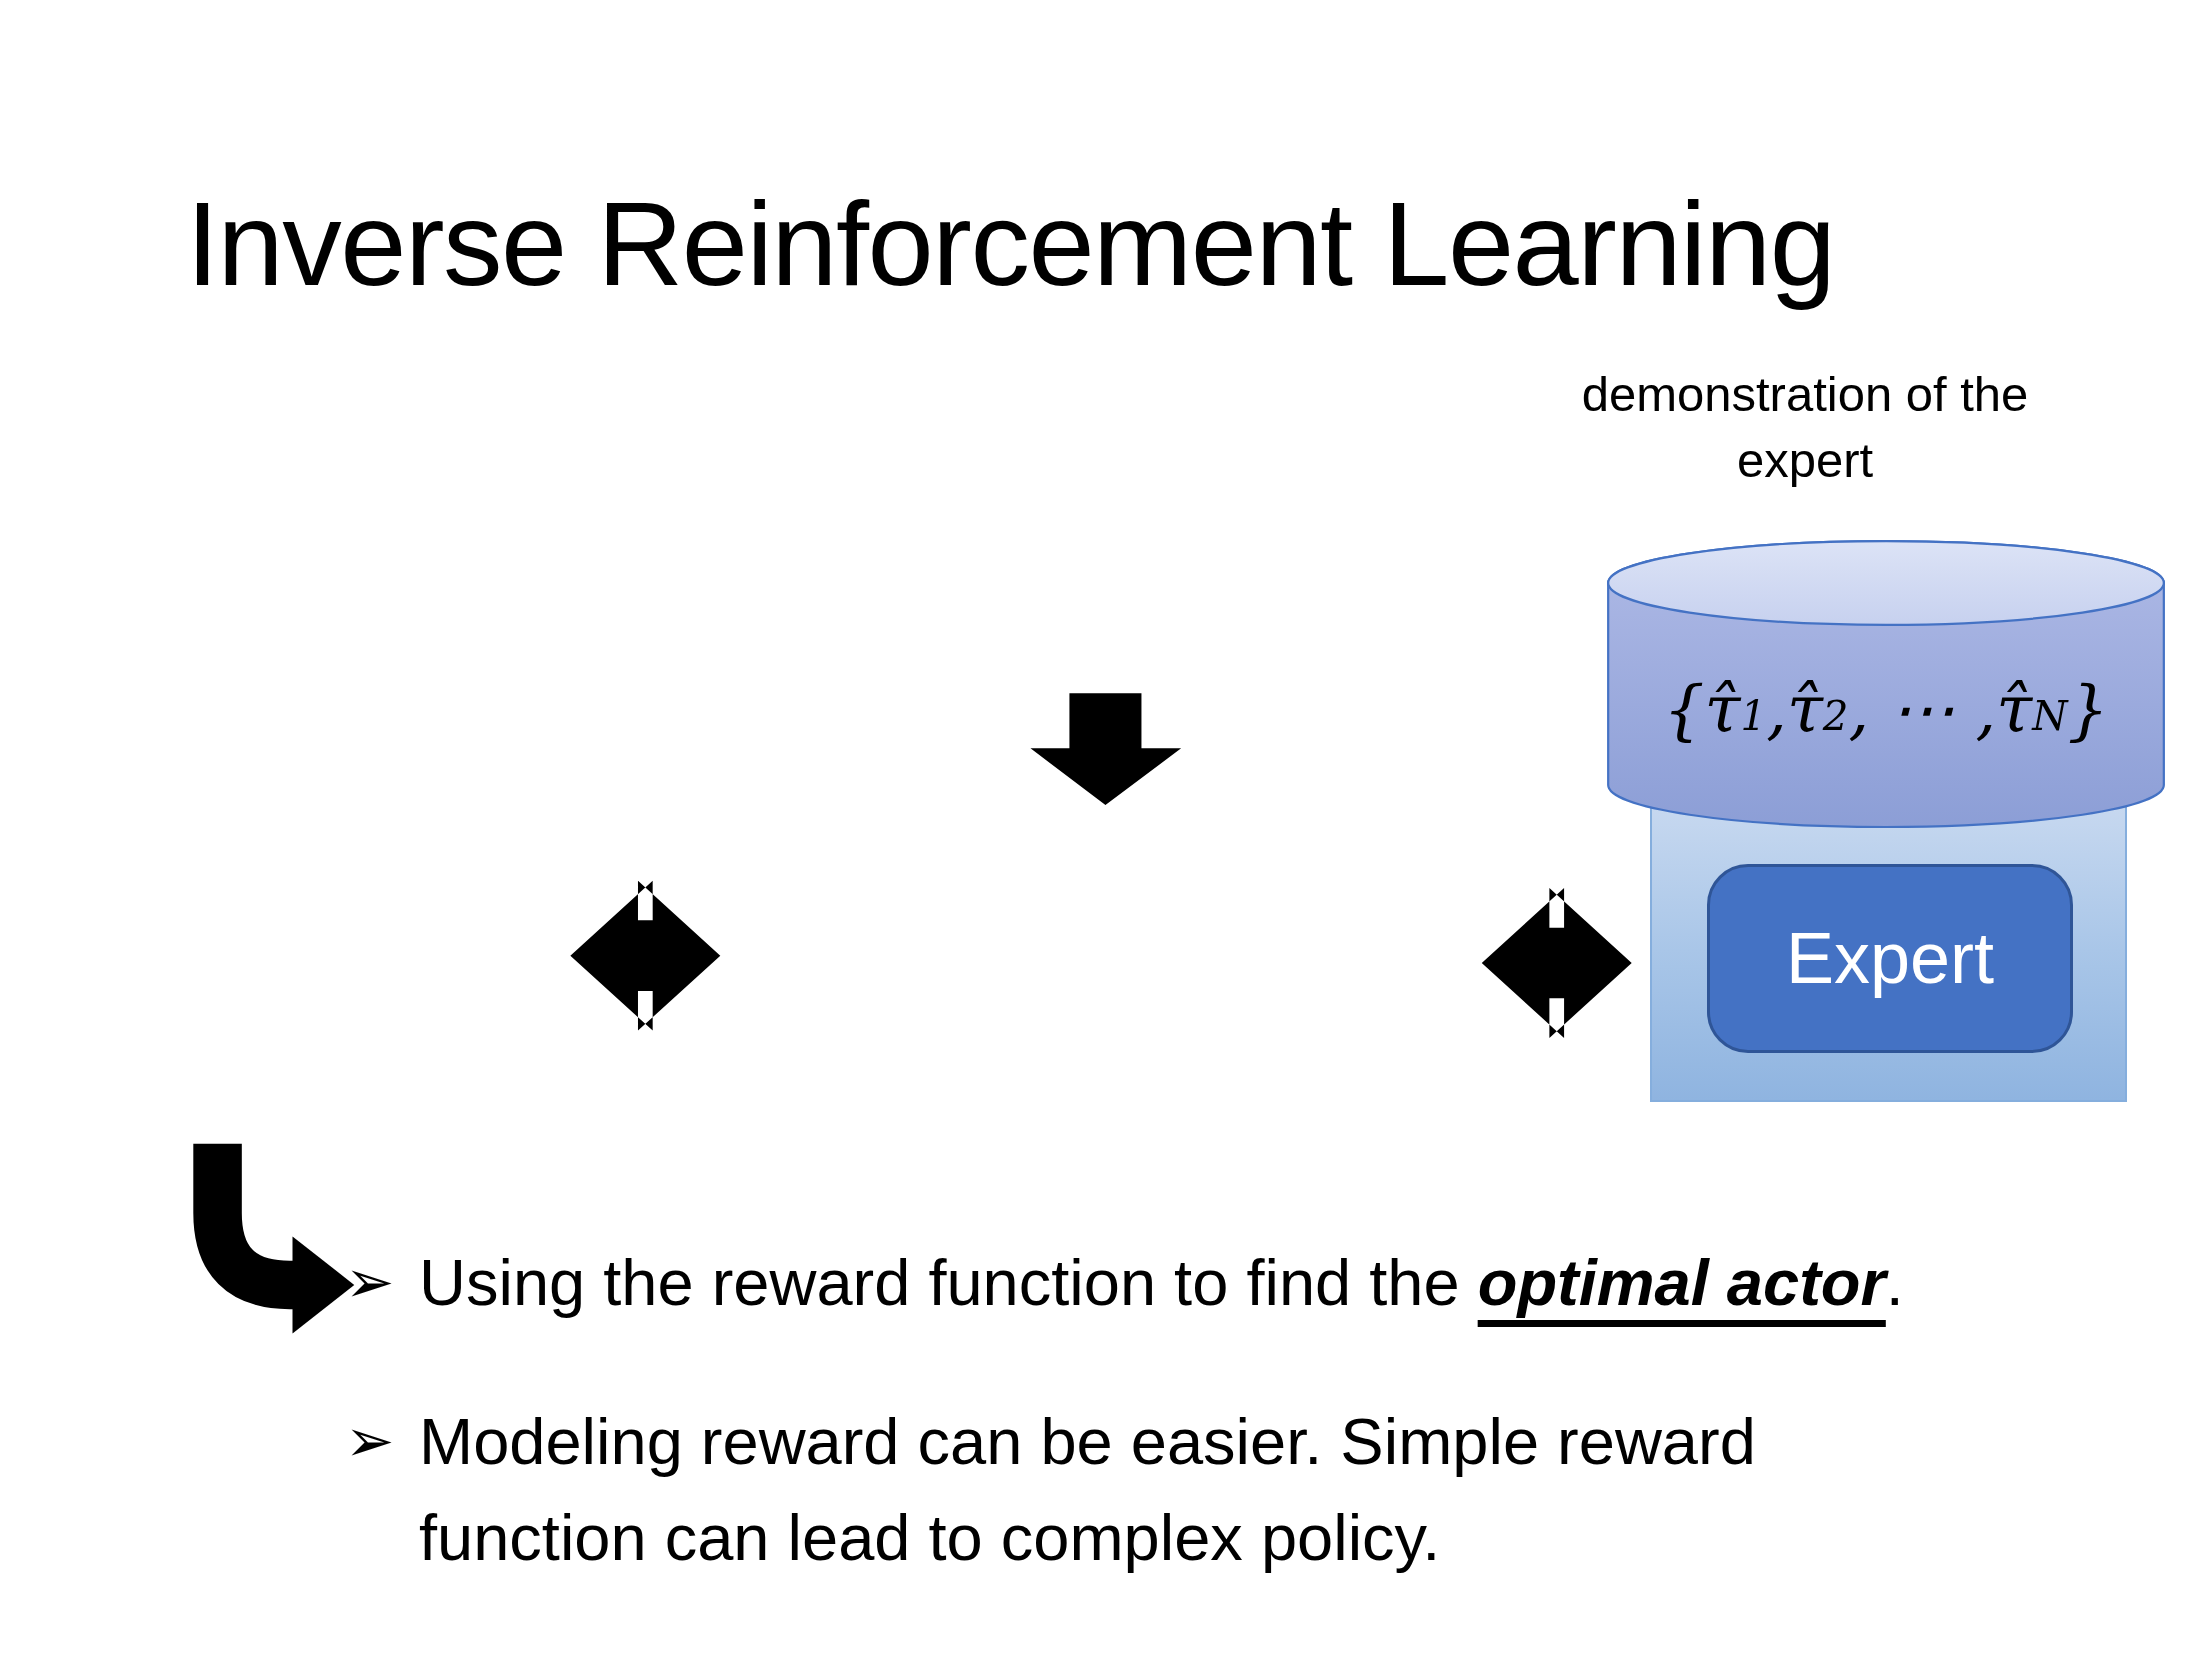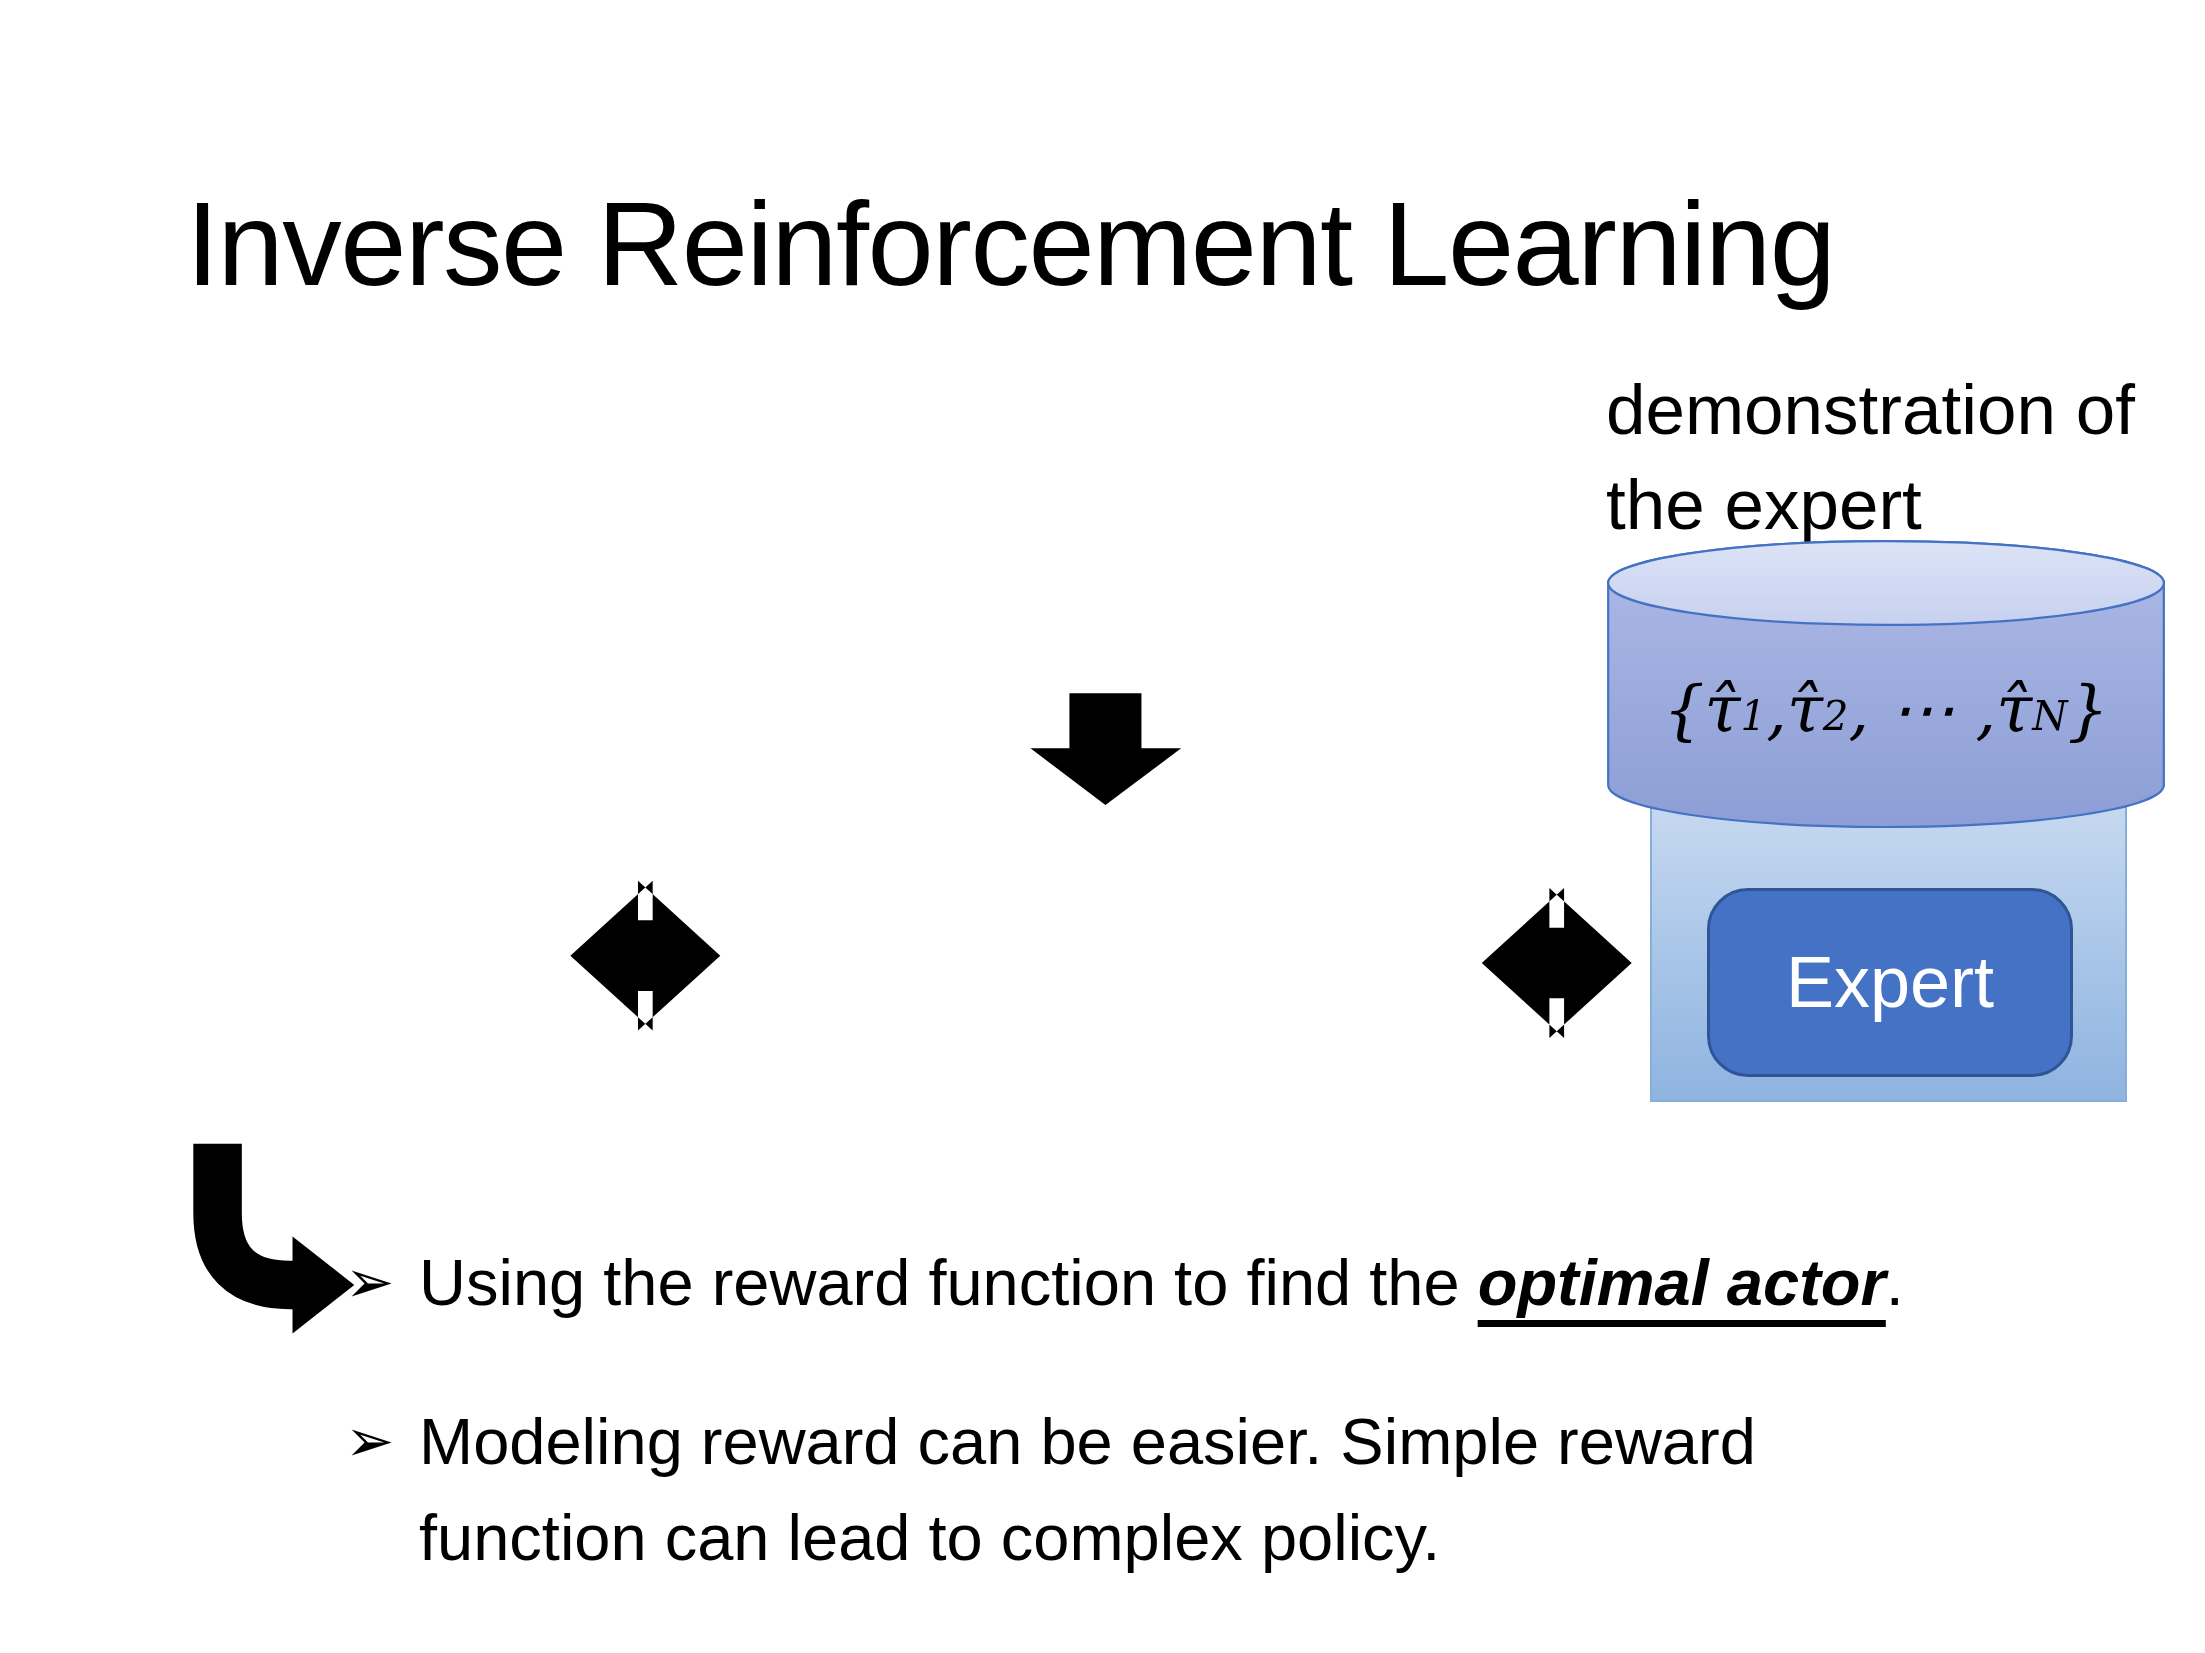--- a/index.html
+++ b/index.html
@@ -2,22 +2,22 @@
 <html style="font-size:11.8px"><head>
 <meta charset="utf-8">
 <style>
   html,body{margin:0;padding:0;background:#ffffff;}
   .slide{position:relative;width:2205px;height:1654px;background:#ffffff;overflow:hidden;
          font-family:"Liberation Sans", sans-serif;color:#000;}
 
   .page-title{position:absolute;left:186px;top:176px;font-size:119px;font-weight:400;
               letter-spacing:-1.5px;line-height:1.15;white-space:nowrap;}
 
-  .demo-label{position:absolute;left:1606px;top:362px;width:588px;
-              font-size:71px;line-height:1.34;}
+  .demo-label{position:absolute;left:1511px;top:362px;width:588px;text-align:center;
+              font-size:49px;line-height:1.34;}
 
   .box{position:absolute;display:flex;align-items:center;justify-content:center;
        text-align:center;font-size:63px;line-height:1.45;}
   .box-label{white-space:pre-line;}
 
   .env-box{left:728px;top:481px;width:764px;height:212px;
            background:linear-gradient(180deg,#FDE3AC 0%,#FCD88F 55%,#FBD182 100%);
            border:3.7px solid #FFC000;box-sizing:border-box;}
 
   .reward-box{left:107px;top:805px;width:474px;height:318px;
@@ -26,21 +26,21 @@
 
   .rl-box{left:728px;top:805px;width:756px;height:320px;
           background:linear-gradient(180deg,#F9D2B8 0%,#F5B894 55%,#F0A173 100%);
           border:2.9px solid #ED7D31;box-sizing:border-box;line-height:1.52;}
   .rl-inner-line{position:absolute;left:5.9px;top:5.9px;right:5.9px;bottom:5.9px;
                  border:2.2px solid #ED7D31;pointer-events:none;}
 
   .expert-panel{left:1650px;top:798px;width:477px;height:304px;
                 background:linear-gradient(180deg,#C8D9F0 0%,#A9C6E8 50%,#8FB4E0 100%);
                 border:2.2px solid #85AEDD;box-sizing:border-box;}
-  .expert-chip{left:1707px;top:888px;width:366px;height:189px;border-radius:41px;
+  .expert-chip{left:1707px;top:864px;width:366px;height:189px;border-radius:41px;
                background:#4472C4;border:3.7px solid #2F5597;box-sizing:border-box;
                color:#ffffff;font-size:72px;}
 
   .formula{position:absolute;left:1608px;top:647px;width:556px;height:125px;
            display:flex;align-items:center;justify-content:center;
            font-family:"DejaVu Serif", serif;font-style:italic;font-size:65px;
            color:#000;z-index:5;}
   .formula sub{font-size:0.62em;font-style:italic;line-height:0;position:relative;top:0.18em;}
 
   .overlay-svg{position:absolute;left:0;top:0;width:2205px;height:1654px;z-index:4;

